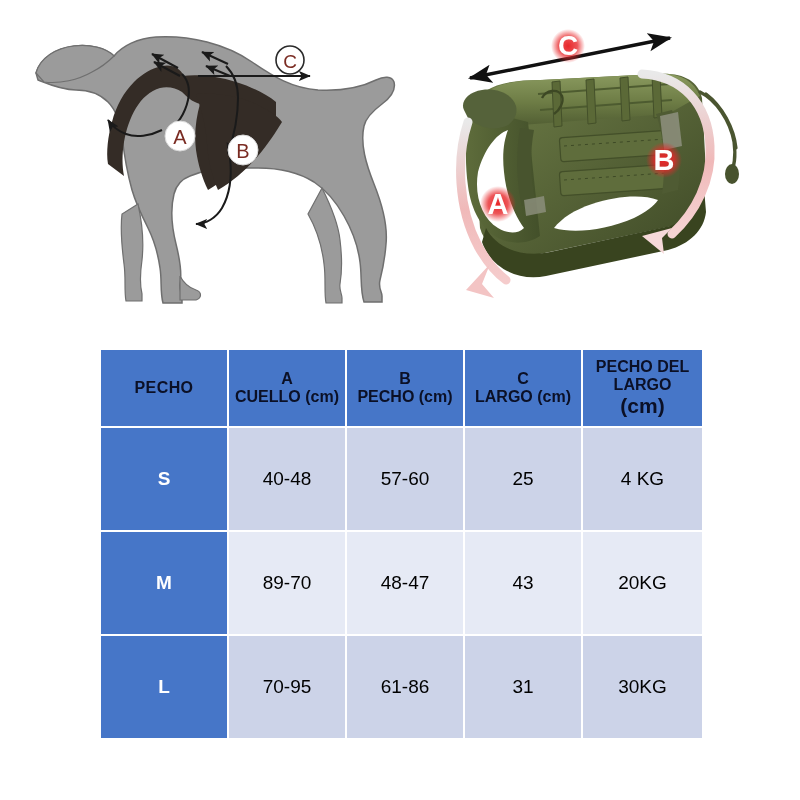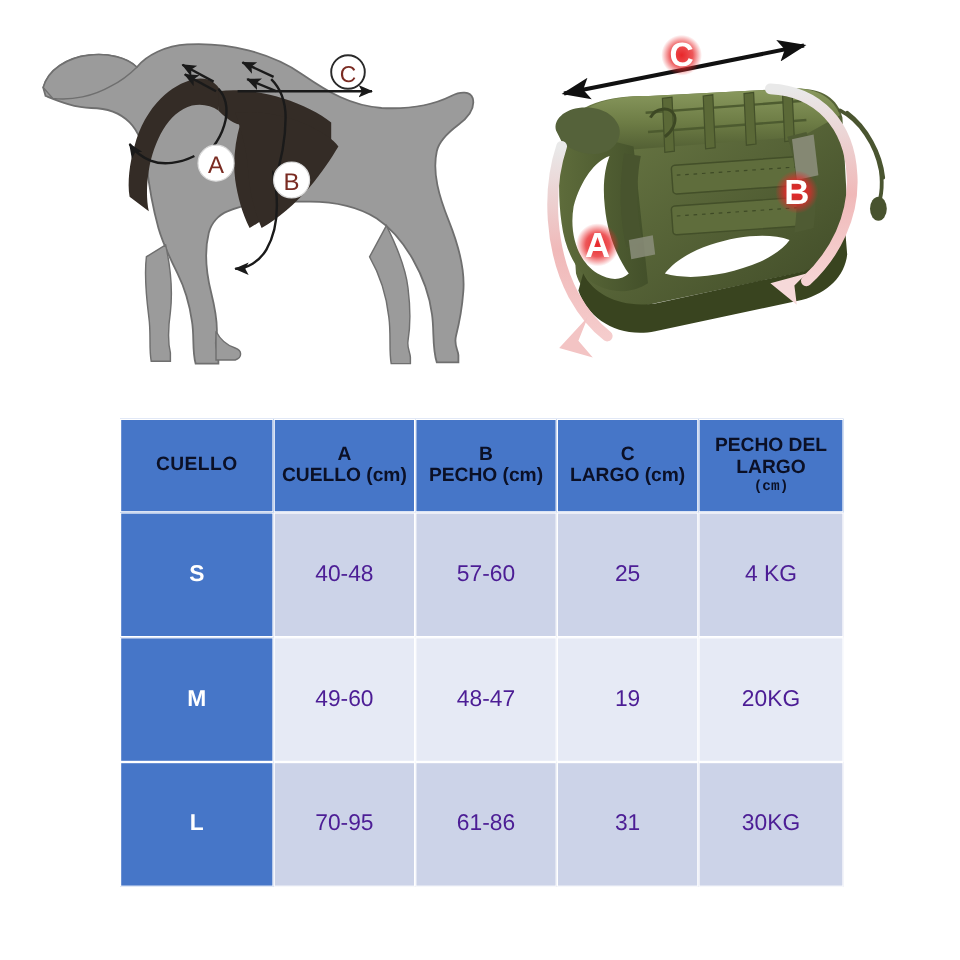--- a/index.html
+++ b/index.html
@@ -71,36 +71,35 @@
     line-height: 1.15;
   }
   .head-sub {
     display: block;
     font-size: 16px;
     font-weight: bold;
     line-height: 1.15;
   }
   .head-sub2 {
     display: block;
-    font-size: 12px;
+    font-size: 21px;
     font-weight: bold;
     line-height: 1.15;
-    font-family: Liberation Mono, monospace;
   }
 
   
   #size-table tbody tr { height: 104px; }
   #size-table tbody td.size-cell {
     background: #4676c8;
     color: #ffffff;
     font-weight: bold;
     font-size: 19px;
   }
   #size-table tbody td.val {
-    color: #4c1d95;
+    color: #000000;
     font-size: 19px;
     font-weight: normal;
   }
   #size-table tbody tr.band-dark td.val { background: #ccd3e8; }
   #size-table tbody tr.band-light td.val { background: #e6eaf5; }
 </style>
 </head>
 <body>
 
 <div id="page">
@@ -336,21 +335,21 @@
     <colgroup>
       <col class="c-talla">
         <col class="c-a">
         <col class="c-b">
         <col class="c-c">
         <col class="c-peso">
     </colgroup>
     <thead>
       <tr>
         <th class="talla-head">
-          <span class="head-sub">CUELLO</span>
+          <span class="head-sub">PECHO</span>
         </th>
         <th>
           <span class="head-letter">A</span>
           <span class="head-sub">CUELLO (cm)</span>
         </th>
         <th>
           <span class="head-letter">B</span>
           <span class="head-sub">PECHO (cm)</span>
         </th>
         <th>
@@ -367,23 +366,23 @@
     <tbody>
       <tr class="band-dark">
         <td class="size-cell">S</td>
         <td class="val">40-48</td>
         <td class="val">57-60</td>
         <td class="val">25</td>
         <td class="val">4 KG</td>
       </tr>
       <tr class="band-light">
         <td class="size-cell">M</td>
-        <td class="val">49-60</td>
+        <td class="val">89-70</td>
         <td class="val">48-47</td>
-        <td class="val">19</td>
+        <td class="val">43</td>
         <td class="val">20KG</td>
       </tr>
       <tr class="band-dark">
         <td class="size-cell">L</td>
         <td class="val">70-95</td>
         <td class="val">61-86</td>
         <td class="val">31</td>
         <td class="val">30KG</td>
       </tr>
     </tbody>

